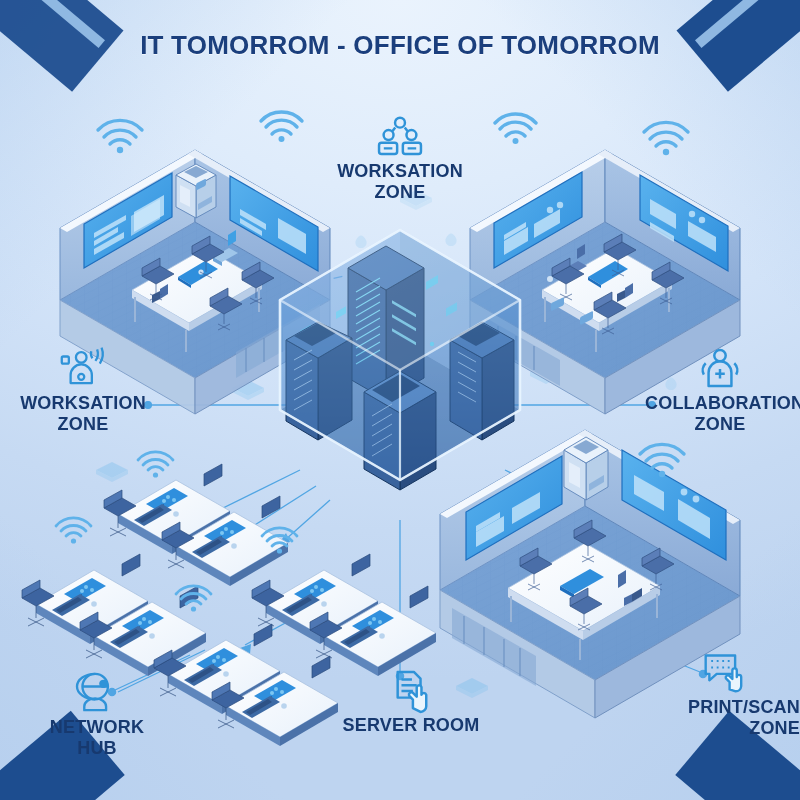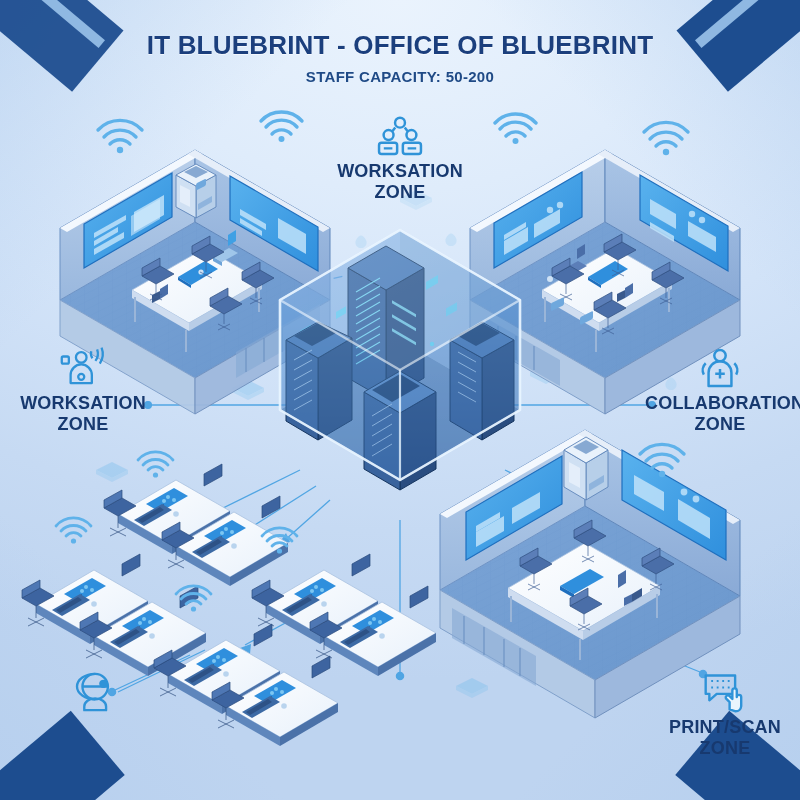--- a/index.html
+++ b/index.html
@@ -717,22 +717,21 @@
       </g>
       <g transform="translate(186,590)" stroke-width="2.8">
         <path d="M0 14 a10 10 0 0 1 15 0"></path>
           <path d="M-5 9 a17 17 0 0 1 25 0"></path>
           <path d="M-10 4 a23 23 0 0 1 35 0"></path>
         <circle cx="7.5" cy="19" r="2.6" fill="#5fb2ea" stroke="none"></circle>
       </g>
     </g>
   </svg>
 
-  <div id="title">IT BLUEBRINT - OFFICE OF BLUEBRINT</div>
-  <div id="subtitle">STAFF CAPACITY: 50-200</div>
+  <div id="title">IT TOMORROM - OFFICE OF TOMORROM</div>
 
   <div class="label" style="left:325px;top:116px;">
     <svg class="ico" viewBox="0 0 48 42" fill="none" stroke="#2f93d8" stroke-width="2.6" stroke-linejoin="round">
       <circle cx="24" cy="7" r="5.2"></circle>
       <circle cx="12" cy="20" r="5.2"></circle>
       <circle cx="36" cy="20" r="5.2"></circle>
       <path d="M19 12 L16 16 M29 12 L32 16"></path>
       <rect x="2" y="28" width="19" height="12" rx="2.6"></rect>
       <rect x="27" y="28" width="19" height="12" rx="2.6"></rect>
       <path d="M7 34 h9 M32 34 h9"></path>
@@ -773,24 +772,38 @@
     </div>
   </div>
 
   <div class="label" style="left:22px;top:672px;">
     <svg class="ico" viewBox="0 0 48 44" fill="none" stroke="#2f93d8" stroke-width="2.6" stroke-linejoin="round">
       <circle cx="22" cy="16" r="14"></circle>
       <path d="M22 2 a20 14 0 0 0 0 28 M8 16 h28"></path>
       <circle cx="31" cy="13" r="4.6" fill="#2f93d8" stroke="none"></circle>
       <path d="M10 42 v-4 a12 9 0 0 1 24 0 v4 z"></path>
     </svg>
+    <div class="txt">
+      <span>NETWORK</span>
+      <span>HUB</span>
+    </div>
   </div>
 
-
-  <div class="label" style="left:650px;top:672px;">
+  <div class="label" style="left:336px;top:670px;">
+    <svg class="ico" viewBox="0 0 48 42" fill="none" stroke="#2f93d8" stroke-width="2.6" stroke-linejoin="round">
+      <path d="M10 2 h17 l7 7 v20 h-24 z"></path>
+      <path d="M14 10 h11 M14 16 h16 M14 22 h12"></path>
+      <path d="M26 40 v-9 l-4 -4 a2.6 2.6 0 0 1 4 -3 l4 4 v-10 a2.6 2.6 0 0 1 5 0 v8 a2.6 2.6 0 0 1 5 0 v12 a6 6 0 0 1 -6 6 z" fill="#eaf5fd"></path>
+    </svg>
+    <div class="txt">
+      <span>SERVER ROOM</span>
+    </div>
+  </div>
+
+  <div class="label" style="left:650px;top:652px;text-align:right;">
     <svg class="ico" viewBox="0 0 50 42" fill="none" stroke="#2f93d8" stroke-width="2.6" stroke-linejoin="round">
       <path d="M4 3 h32 v20 h-20 l-8 7 v-7 h-4 z"></path>
       <g stroke-width="2.2">
         <path d="M10 9 h2 M16 9 h2 M22 9 h2 M28 9 h2"></path>
         <path d="M10 16 h2 M16 16 h2 M22 16 h2 M28 16 h2"></path>
       </g>
       <path d="M30 40 v-8 l-4 -4 a2.4 2.4 0 0 1 3.5 -3 l3.5 3.5 v-9 a2.4 2.4 0 0 1 4.8 0 v7 a2.4 2.4 0 0 1 4.8 0 v10 a6 6 0 0 1 -6 5.5 z" fill="#eaf5fd"></path>
     </svg>
     <div class="txt">
       <span>PRINT/SCAN</span>

